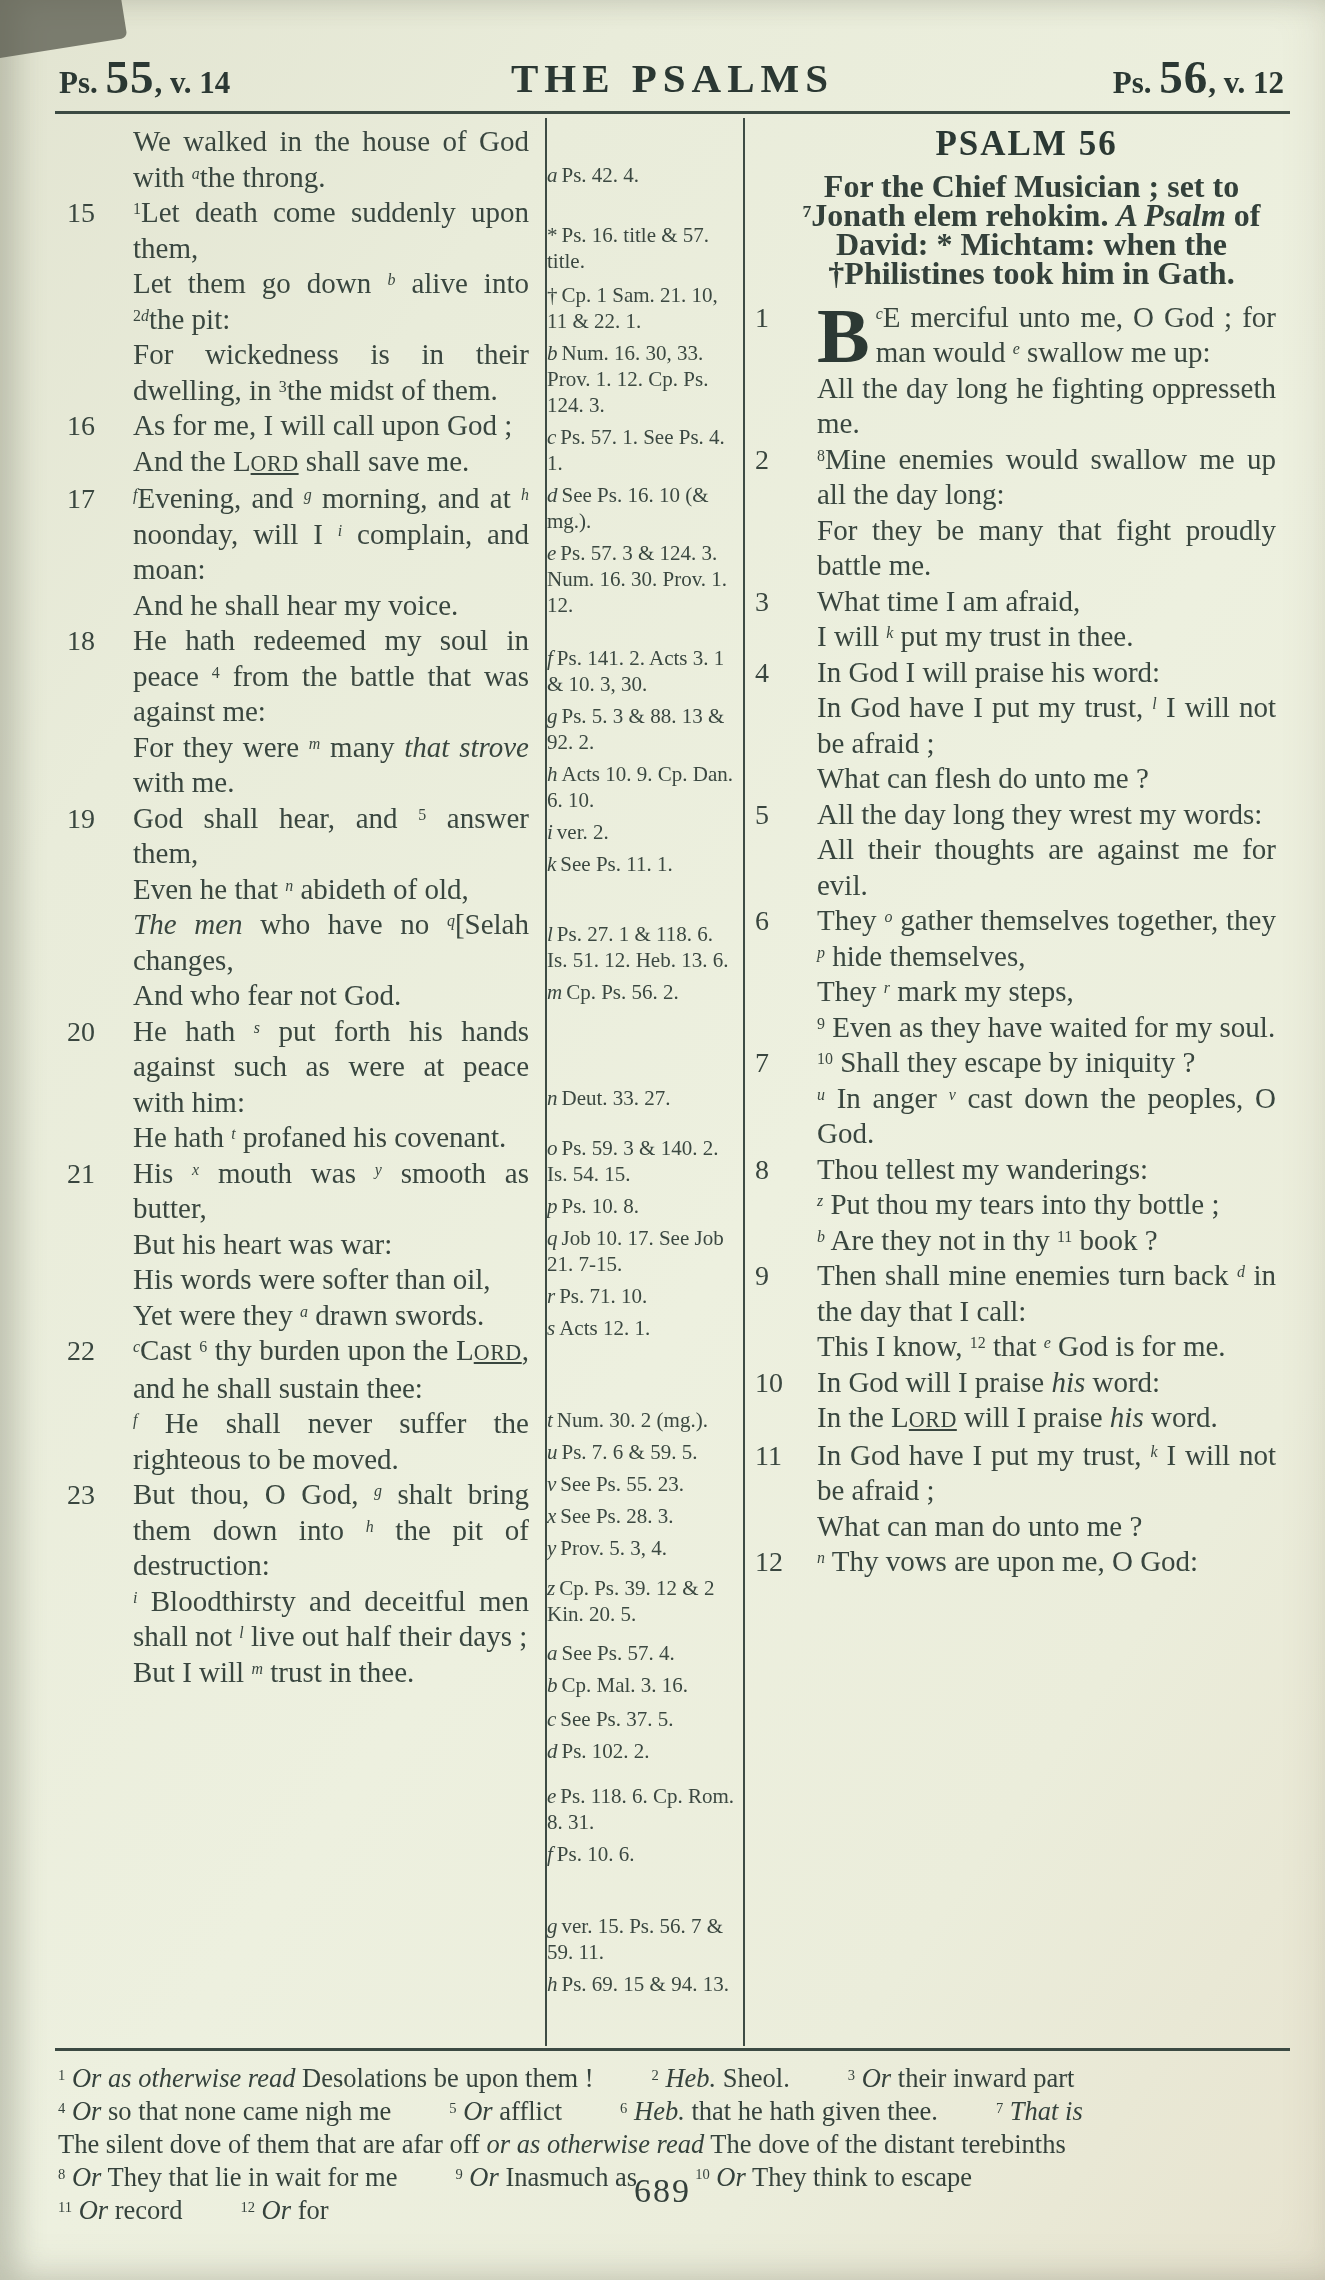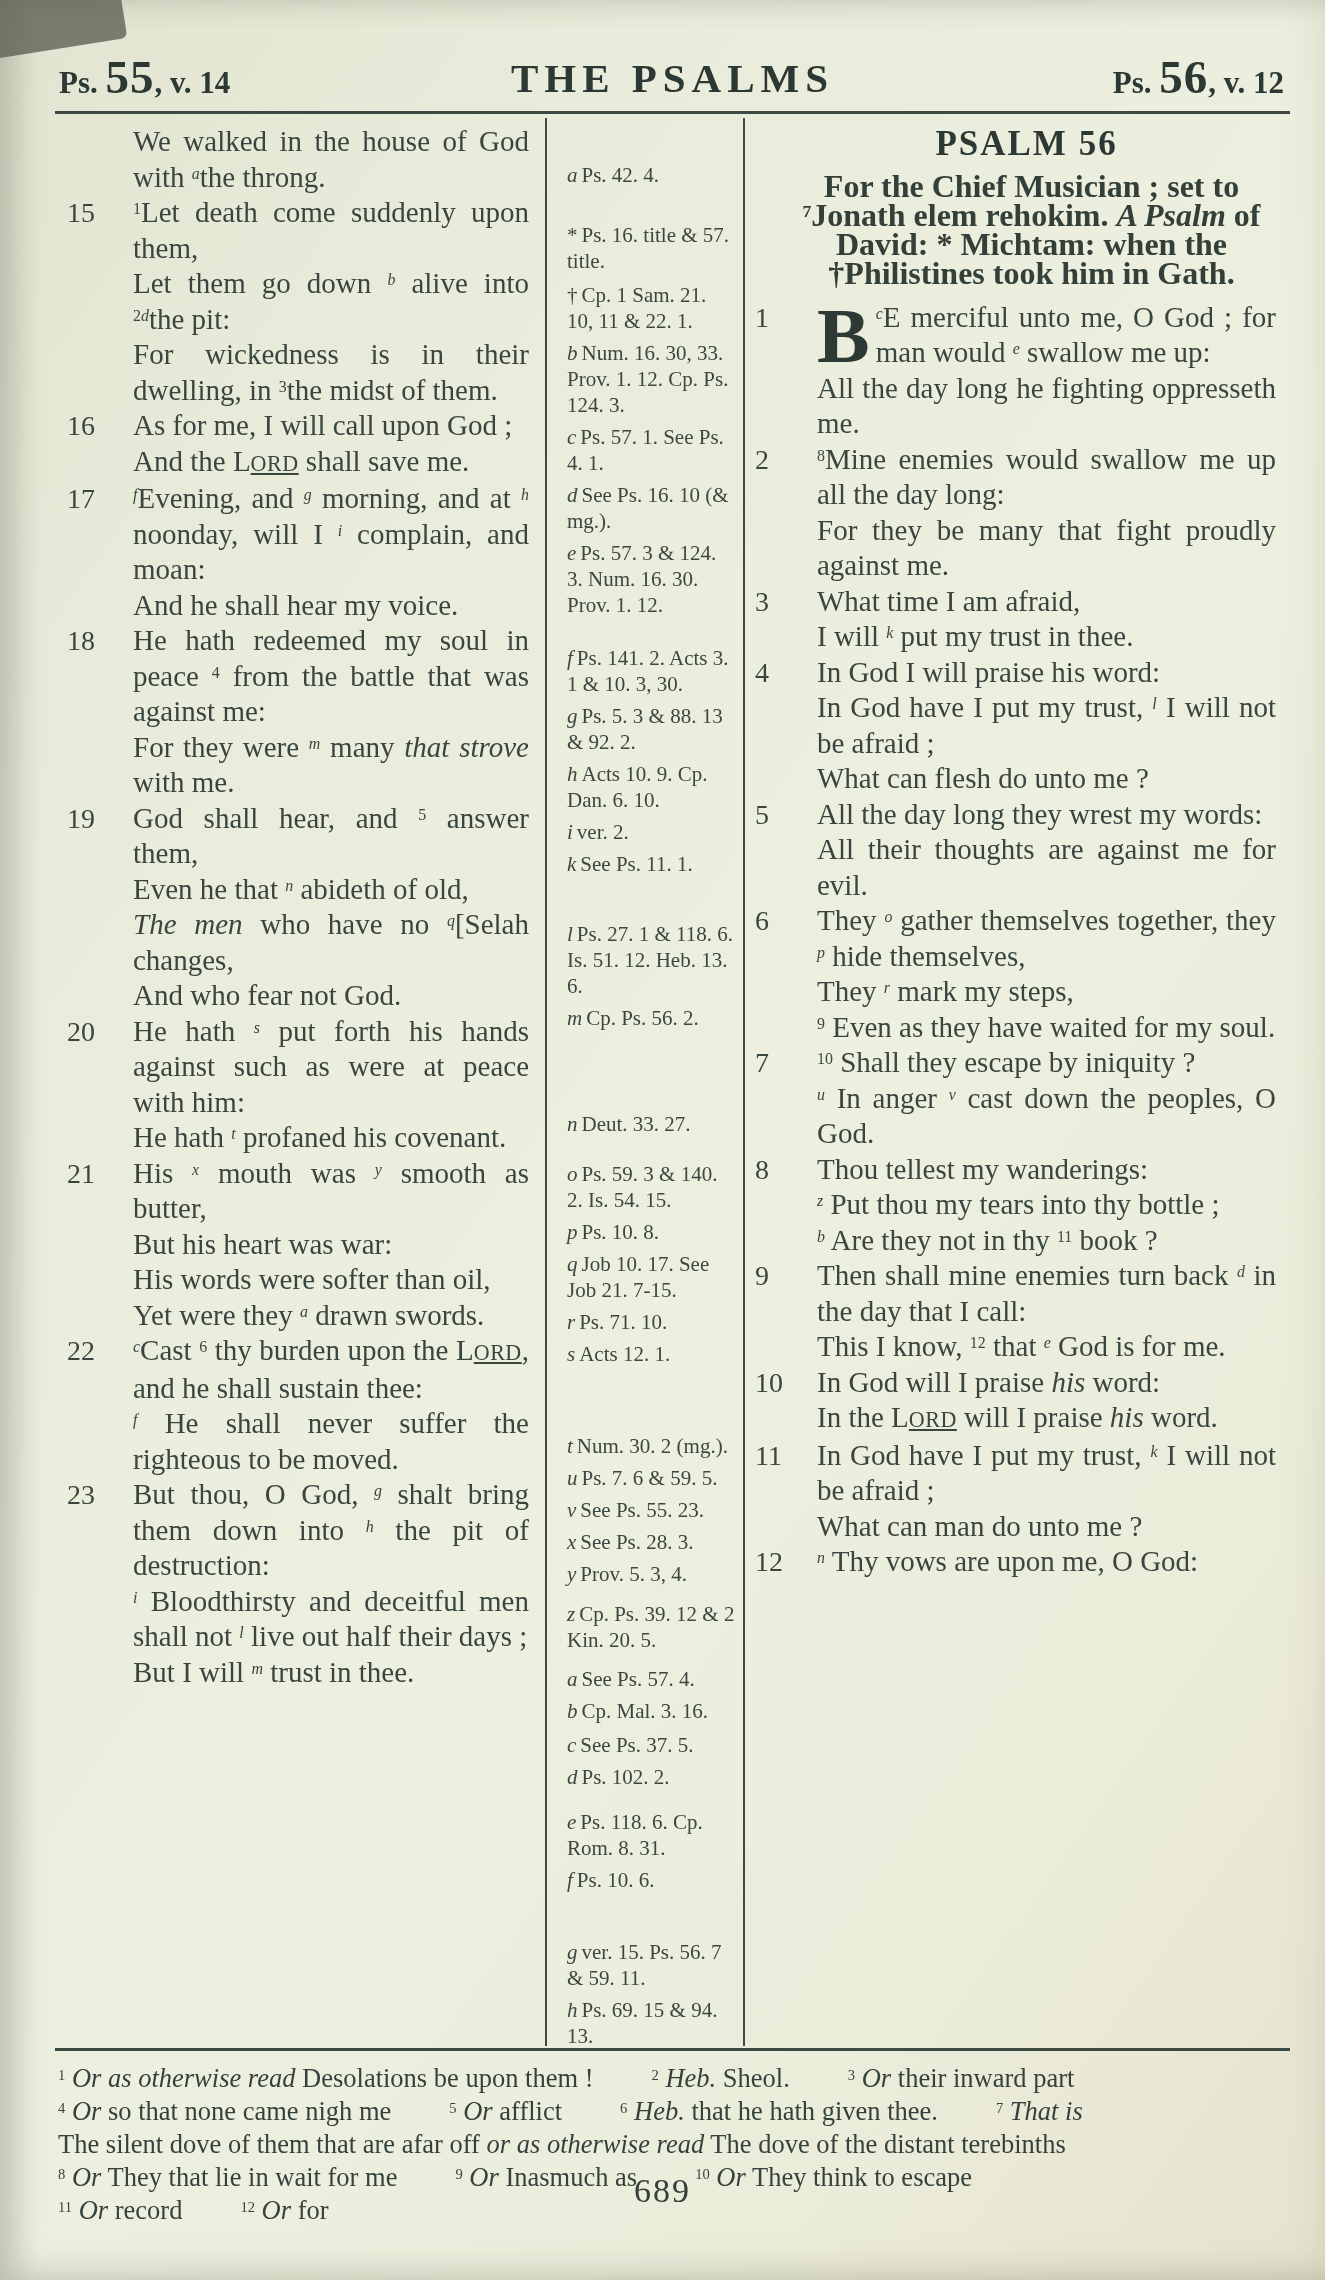--- a/index.html
+++ b/index.html
@@ -26,21 +26,21 @@
   .rh-center{position:absolute;left:0;right:0;bottom:2px;text-align:center;font-weight:bold;
     color:#2b3833;font-size:41px;letter-spacing:6px;}
   .rule{position:absolute;left:55px;right:35px;height:3px;background:#3c4a43;}
   .rule-top{top:111px;}
   .rule-bottom{top:2048px;height:3px;}
   
   .cols{position:absolute;top:118px;left:55px;width:1235px;height:1928px;display:flex;}
   .vr{width:2px;background:#3e4c45;flex:0 0 auto;}
   .col-left{width:490px;flex:0 0 auto;position:relative;padding:6px 16px 0 78px;box-sizing:border-box;
     font-size:29px;line-height:35.5px;text-align:justify;overflow:hidden;}
-  .col-ref{width:196px;flex:0 0 auto;position:relative;padding:4px 8px 0 20px;box-sizing:border-box;
+  .col-ref{width:196px;flex:0 0 auto;position:relative;padding:4px 8px 0 0;box-sizing:border-box;
     font-size:21px;line-height:26px;overflow:hidden;color:#3b4841;}
   .col-right{width:545px;flex:1 1 auto;position:relative;padding:2px 14px 0 72px;box-sizing:border-box;
     font-size:29px;line-height:35.5px;text-align:justify;overflow:hidden;}
   .clause{position:relative;}
   .vnum{position:absolute;left:-66px;width:54px;text-align:left;font-size:28px;}
   .col-right .vnum{left:-62px;}
   sup.mk{font-size:.55em;line-height:0;vertical-align:.5em;}
   .sc .scs{font-size:.76em;letter-spacing:.5px;text-decoration:underline;}
   .dropcap{float:left;font-size:79px;line-height:62px;font-weight:bold;color:#2c3934;
     margin:5px 6px 0 0;}
@@ -141,21 +141,21 @@
         <div class="ref"><span class="rmk"><i>h</i></span>Ps. 69. 15 &amp; 94. 13.</div>
       </div>
     <div class="vr"></div>
     <div class="col-right">
       <div class="ps-title">PSALM 56</div>
       <div class="superscription" id="superscription">For the Chief Musician ; set to <sup class="mk">7</sup>Jonath elem rehokim. <i>A Psalm</i> of David: * Michtam: when the †Philistines took him in Gath.</div>
       <div id="col-right-verses">
           <div class="clause"><span class="vnum">1</span><sup class="mk"><i>c</i></sup><span class="dropcap">B</span>E merciful unto me, O God ; for man would <sup class="mk"><i>e</i></sup> swallow me up:</div>
           <div class="clause">All the day long he fighting oppresseth me.</div>
           <div class="clause"><span class="vnum">2</span><sup class="mk">8</sup>Mine enemies would swallow me up all the day long:</div>
-          <div class="clause">For they be many that fight proudly against me.</div>
+          <div class="clause">For they be many that fight proudly battle me.</div>
           <div class="clause"><span class="vnum">3</span>What time I am afraid,</div>
           <div class="clause">I will <sup class="mk"><i>k</i></sup> put my trust in thee.</div>
           <div class="clause"><span class="vnum">4</span>In God I will praise his word:</div>
           <div class="clause">In God have I put my trust, <sup class="mk"><i>l</i></sup> I will not be afraid ;</div>
           <div class="clause">What can flesh do unto me ?</div>
           <div class="clause"><span class="vnum">5</span>All the day long they wrest my words:</div>
           <div class="clause">All their thoughts are against me for evil.</div>
           <div class="clause"><span class="vnum">6</span>They <sup class="mk"><i>o</i></sup> gather themselves together, they <sup class="mk"><i>p</i></sup> hide themselves,</div>
           <div class="clause">They <sup class="mk"><i>r</i></sup> mark my steps,</div>
           <div class="clause"><sup class="mk">9</sup> Even as they have waited for my soul.</div>

